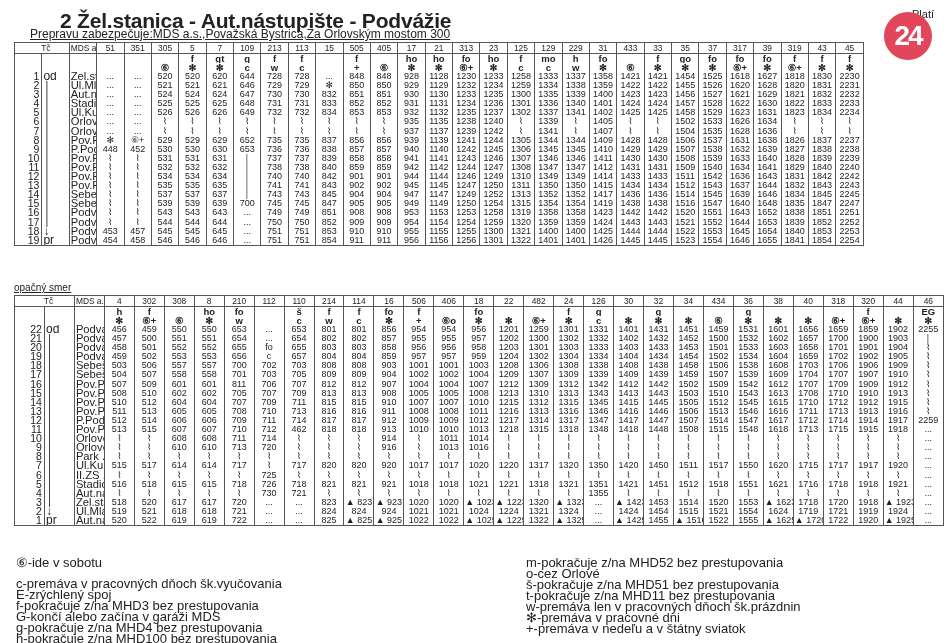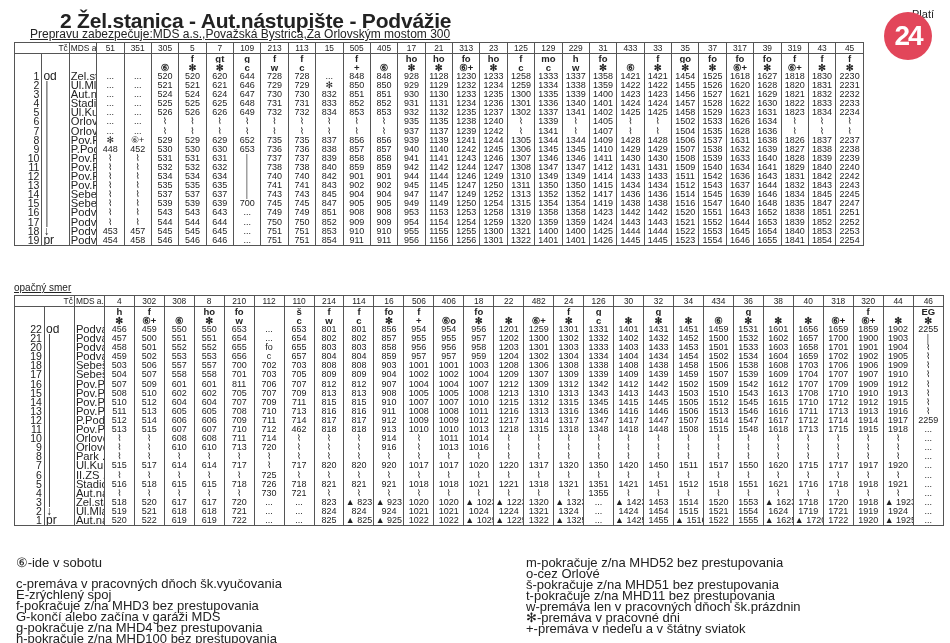--- a/index.html
+++ b/index.html
@@ -5,21 +5,21 @@
   html,body{margin:0;padding:0;background:#fff;}
   body{width:950px;height:643px;overflow:hidden;position:relative;font-family:"Liberation Sans",sans-serif;color:#222;}
   .title{position:absolute;left:60px;top:9px;font-size:21px;font-weight:bold;letter-spacing:-0.2px;}
   .platiod{position:absolute;left:912px;top:8px;font-size:11px;}
   .badge{position:absolute;left:884px;top:12px;width:48px;height:48px;border-radius:50%;background:#e2465a;color:#fff;font-weight:bold;font-size:28px;display:flex;align-items:center;justify-content:center;letter-spacing:-2px;}
   .carrier{position:absolute;left:14px;top:27px;font-size:12px;text-decoration:underline;margin-left:16px;}
   .dirlabel{position:absolute;left:14px;font-size:10px;text-decoration:underline;}
   table.tt{position:absolute;left:14px;border-collapse:collapse;font-size:8.4px;table-layout:fixed;}
   table.tt td,table.tt th{border-left:1px solid #555;border-right:1px solid #555;padding:0 1px;text-align:center;white-space:nowrap;overflow:hidden;height:9.1px;line-height:9.1px;}
   table.tt th{font-weight:normal;border:1px solid #555;height:10px;line-height:10px;font-size:8.4px;}
-  table.tt th.tch{text-align:right;padding-left:9px;}
+  table.tt th.tch{text-align:center;padding-left:9px;}
   table.tt td.num{text-align:right;padding-right:2px;width:12px;font-size:10.5px;}
   table.tt td.oc{text-align:left;width:14px;font-size:12px;}
   table.tt td.stop{text-align:left;font-size:11.2px;width:160px;}
   table.tt td.t{font-size:9px;}
   table.tt tr.flags td{height:9px;line-height:9px;font-weight:bold;font-size:9.5px;}
   table.tt tr.last td{border-bottom:1px solid #555;}
   .legend{position:absolute;font-size:13px;line-height:11px;}
   .legend div{white-space:nowrap;}
 </style>
 </head>

